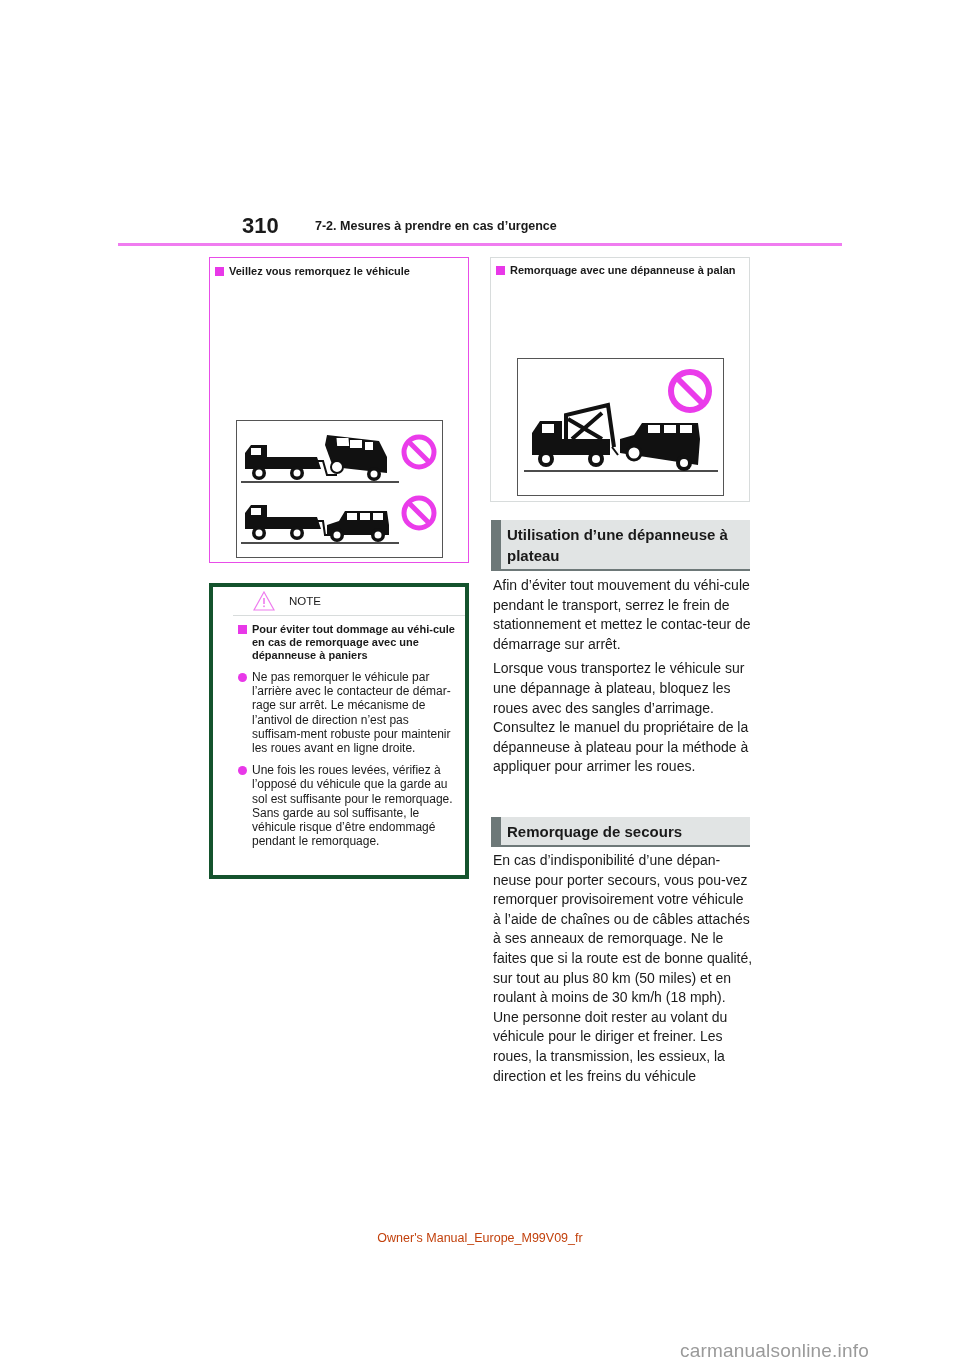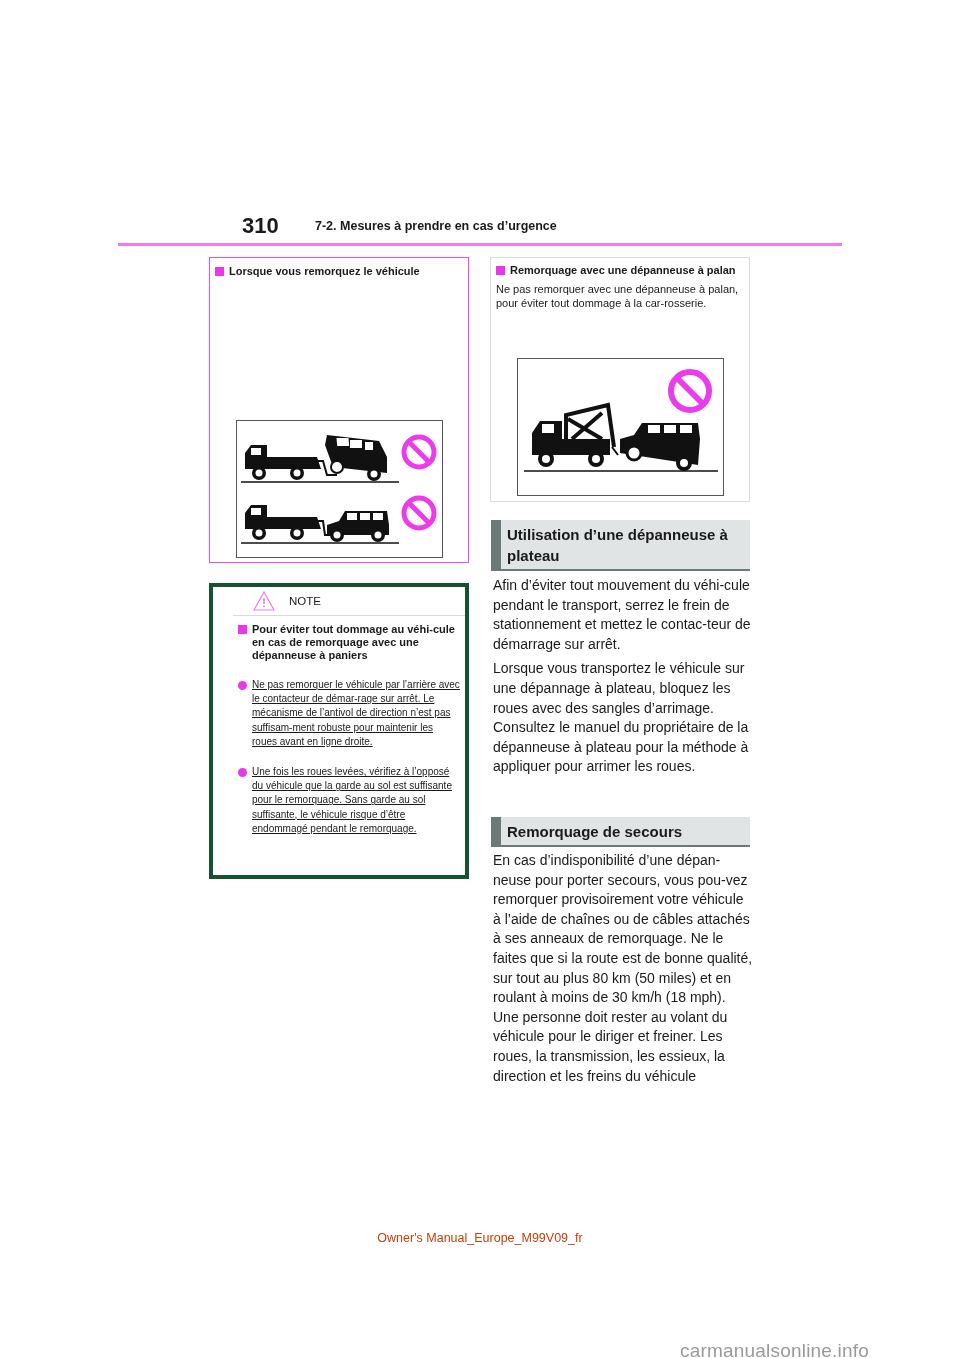--- a/index.html
+++ b/index.html
@@ -18,21 +18,21 @@
   .box-body { padding: 7px 5px 0 5px; }
   .sub-head { font-size: 11px; font-weight: bold; line-height: 13px; position: relative; padding-left: 14px; }
   .sub-head .sq { position: absolute; left: 0; top: 2px; width: 9px; height: 9px; background: #e838e8; }
   .para { font-size: 11px; line-height: 14.2px; margin-top: 5px; color: #1a1a1a; }
   .illus { position: absolute; border: 1px solid #555; background: #fff; }
 
   .note-box { position: absolute; left: 209px; top: 583px; width: 260px; height: 296px; border: 4px solid #14532d; background: #fff; padding-left: 20px; }
   .note-head { height: 29px; border-bottom: 1px solid #d8dcdc; position: relative; }
   .note-head .tri { position: absolute; left: 20px; top: 4px; }
   .note-head .title { position: absolute; left: 56px; top: 8px; font-size: 11.5px; color: #1a1a1a; }
-  .bullet { position: relative; padding-left: 14px; font-size: 10px; line-height: 14.2px; margin-top: 16px; text-decoration: underline; }
+  .bullet { position: relative; padding-left: 14px; font-size: 12px; line-height: 14.2px; margin-top: 8px; }
   .bullet .dot { position: absolute; left: 0; top: 3px; width: 9px; height: 9px; border-radius: 50%; background: #e838e8; }
 
   
   .info-box { position: absolute; left: 490px; top: 257px; width: 260px; height: 245px; border: 1px solid #d8dcdc; background: #fff; }
   .h2 { position: absolute; left: 491px; width: 259px; background: #e1e4e4; border-bottom: 2px solid #6d7878; border-left: 10px solid #6d7878; font-size: 15px; font-weight: bold; color: #1a1a1a; line-height: 21px; padding: 4px 6px 3px 6px; }
   .body-text { position: absolute; left: 493px; width: 262px; font-size: 14px; line-height: 19.6px; color: #1a1a1a; }
   .body-text p + p { margin-top: 5px; }
 
   .footer { position: absolute; left: 0; top: 1231px; width: 960px; text-align: center; font-size: 12.5px; color: #c2410c; }
   .watermark { position: absolute; left: 680px; top: 1322px; font-size: 19px; color: #9a9a9a; letter-spacing: 0.2px; margin-top: 18px; }
@@ -41,21 +41,21 @@
 <body>
 
 <div class="page-number">310</div>
 <div class="section-title">7-2. Mesures à prendre en cas d’urgence</div>
 <div class="header-rule"></div>
 
 <div class="warn-box">
   <div class="box-body">
     <div class="sub-head">
       <span class="sq"></span>
-      <span>Lorsque vous remorquez le véhicule</span>
+      <span>Veillez vous remorquez le véhicule</span>
     </div>
   </div>
   <div class="illus" style="left:26px; top:162px; width:207px; height:138px;">
     <svg width="205" height="136" viewBox="0 0 205 136">
 
       <g>
         <path d="M8,44 L8,32 L14,24 L30,24 L30,48 L8,48 Z" fill="#111"></path>
         <rect x="30" y="36" width="28" height="12" fill="#111"></rect>
         <path d="M58,36 L80,36 L84,48 L58,48 Z" fill="#111"></path>
         <rect x="14" y="27" width="10" height="7" fill="#fff"></rect>
@@ -130,21 +130,20 @@
     </div>
   </div>
 </div>
 
 <div class="info-box">
   <div class="box-body" style="padding-top:6px;">
     <div class="sub-head">
       <span class="sq"></span>
       <span>Remorquage avec une dépanneuse à palan</span>
     </div>
-    <div class="para">Ne pas remorquer avec une dépanneuse à palan, pour éviter tout dommage à la car-rosserie.</div>
   </div>
   <div class="illus" style="left:26px; top:100px; width:207px; height:138px;">
     <svg width="205" height="136" viewBox="0 0 205 136">
       <path d="M14,94 L14,74 L22,62 L44,62 L44,96 L14,96 Z" fill="#111"></path>
       <rect x="24" y="65" width="12" height="9" fill="#fff"></rect>
       <rect x="44" y="80" width="48" height="16" fill="#111"></rect>
       <path d="M48,80 L48,56 L90,46 L96,88" stroke="#111" stroke-width="4" fill="none"></path>
       <path d="M50,60 L84,80 M84,54 L54,80" stroke="#111" stroke-width="4"></path>
       <path d="M94,88 L100,96" stroke="#111" stroke-width="2"></path>
       <circle cx="28" cy="100" r="8" fill="#111"></circle>

